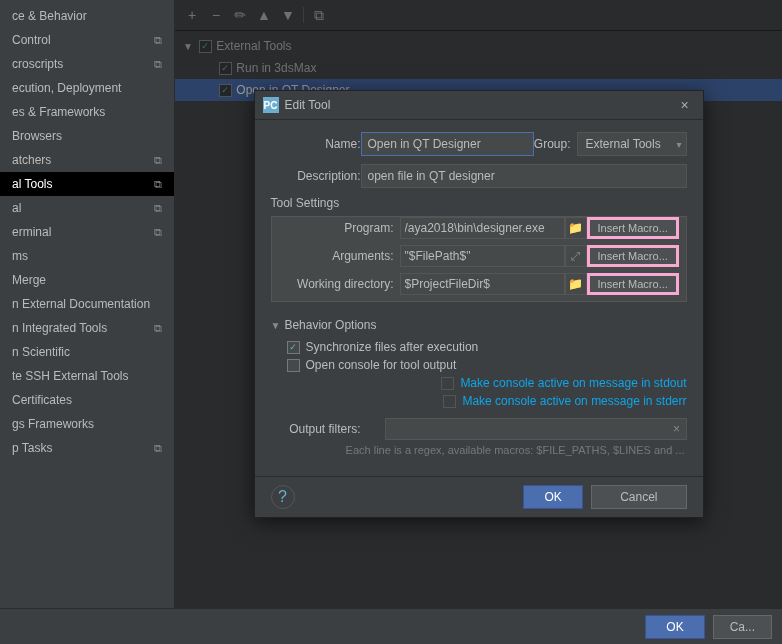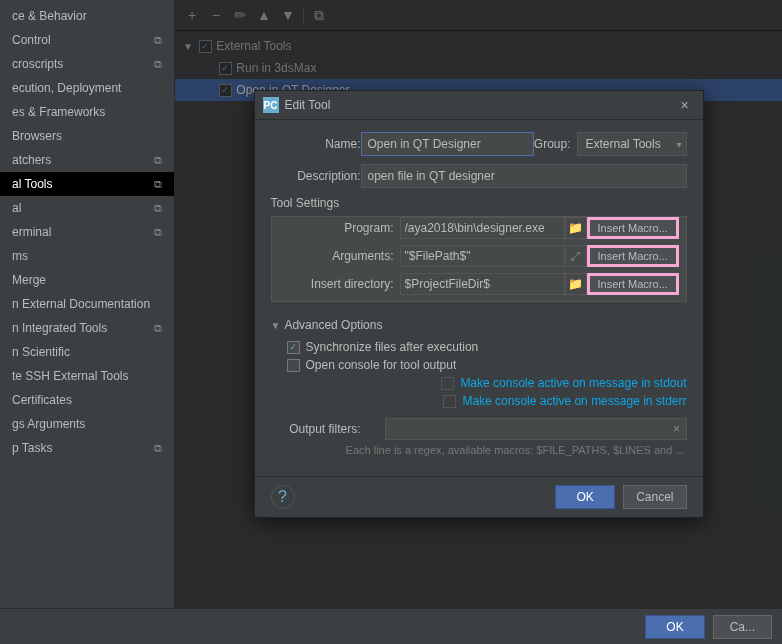--- a/index.html
+++ b/index.html
@@ -417,21 +417,21 @@
       font-size: 12px;
       padding: 4px 20px;
       cursor: pointer;
       min-width: 60px;
     }
     .cancel-btn {
       background: #4c5052;
       border: 1px solid #666;
       color: #bbb;
       font-size: 12px;
-      padding: 4px 12px;
+      padding: 4px 28px;
       cursor: pointer;
       min-width: 60px;
     }
 
     
     .bottom-bar {
       height: 36px;
       background: #3c3f41;
       border-top: 1px solid #2b2b2b;
       display: flex;
@@ -515,21 +515,21 @@
     <div class="sidebar-item">
       <span class="sidebar-item-text">n Scientific</span>
     </div>
     <div class="sidebar-item">
       <span class="sidebar-item-text">te SSH External Tools</span>
     </div>
     <div class="sidebar-item">
       <span class="sidebar-item-text">Certificates</span>
     </div>
     <div class="sidebar-item">
-      <span class="sidebar-item-text">gs Arguments</span>
+      <span class="sidebar-item-text">gs Frameworks</span>
     </div>
     <div class="sidebar-item">
       <span class="sidebar-item-text">p Tasks</span>
       <span class="sidebar-item-icon">⧉</span>
     </div>
   </div>
 
   <div class="content-area">
 
     <div class="toolbar">
@@ -609,33 +609,33 @@
             <div class="tool-row">
               <span class="tool-label">Arguments:</span>
               <div class="tool-input-wrap">
                 <input class="tool-input" type="text" value="&quot;$FilePath$&quot;" style="">
                 <button class="tool-btn-icon">⤢</button>
                 <button class="insert-macro-btn">Insert Macro...</button>
               </div>
             </div>
 
             <div class="tool-row">
-              <span class="tool-label">Insert directory:</span>
+              <span class="tool-label">Working directory:</span>
               <div class="tool-input-wrap">
                 <input class="tool-input" type="text" value="$ProjectFileDir$" style="">
                 <button class="tool-btn-icon">📁</button>
                 <button class="insert-macro-btn">Insert Macro...</button>
               </div>
             </div>
           </div>
 
           <div class="advanced-section">
             <div class="advanced-header">
               <span class="advanced-arrow">▼</span>
-              <span class="advanced-title">Advanced Options</span>
+              <span class="advanced-title">Behavior Options</span>
             </div>
             <div class="checkbox-row">
               <span class="chk">✓</span>
               <span>Synchronize files after execution</span>
             </div>
             <div class="checkbox-row">
               <span class="chk"></span>
               <span>Open console for tool output</span>
             </div>
             <div class="checkbox-row disabled">

